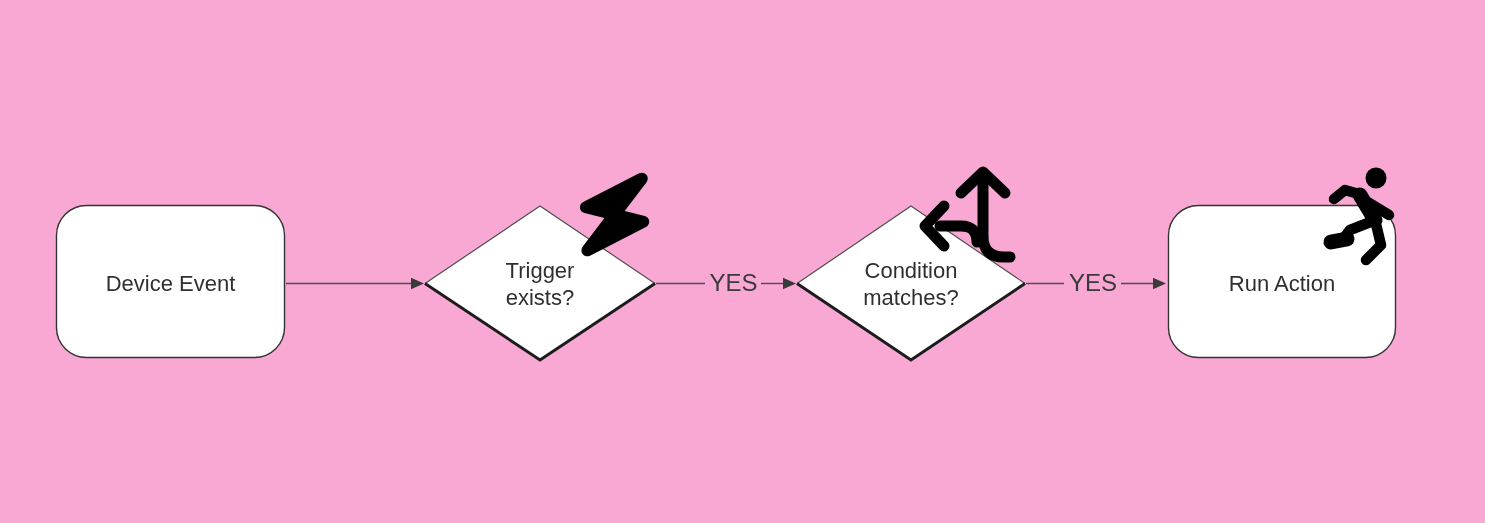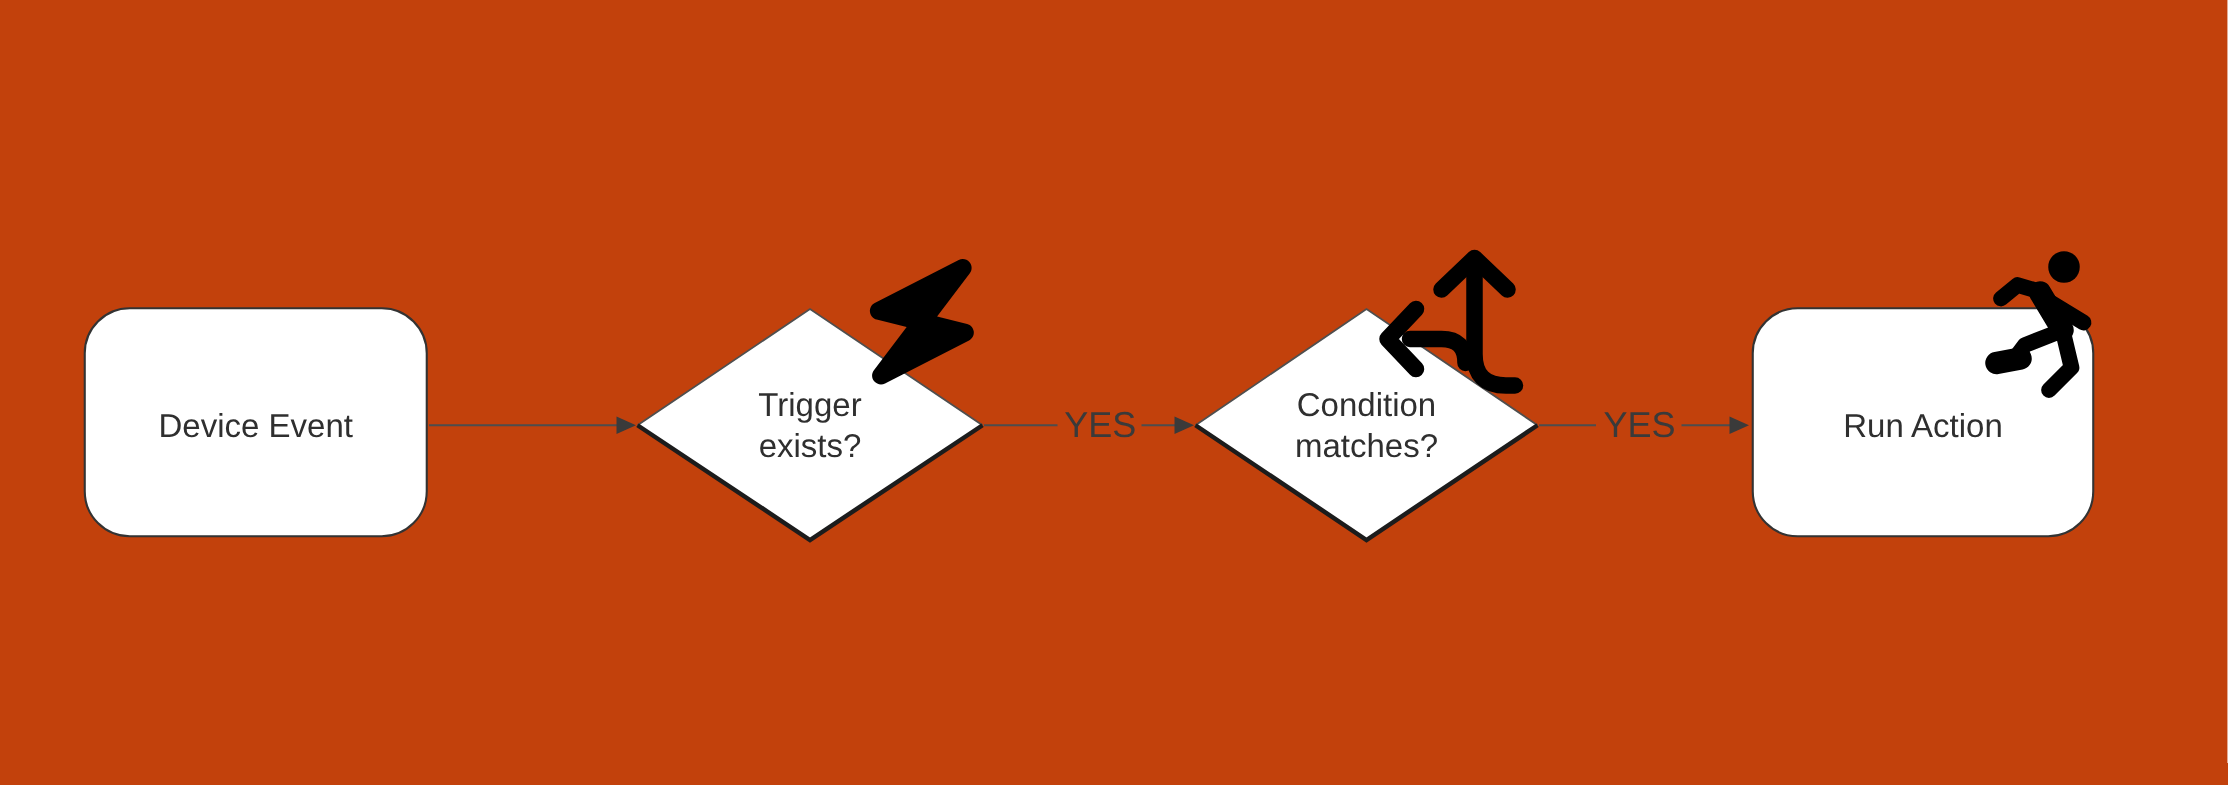--- a/index.html
+++ b/index.html
@@ -1,20 +1,20 @@
 <!DOCTYPE html>
 <html><head>
 <meta charset="utf-8">
 <style>
   html, body { margin: 0; padding: 0; background: #ffffff; }
   .canvas {
     position: relative;
     width: 1485px;
     height: 523px;
-    background: #c2410c;
+    background: #f9a8d4;
     overflow: hidden;
   }
   svg { display: block; }
   .node-label {
     font-family: "Liberation Sans", "DejaVu Sans", sans-serif;
     font-size: 22px;
     fill: #2f2f2f;
   }
   .edge-label {
     font-family: "Liberation Sans", "DejaVu Sans", sans-serif;

